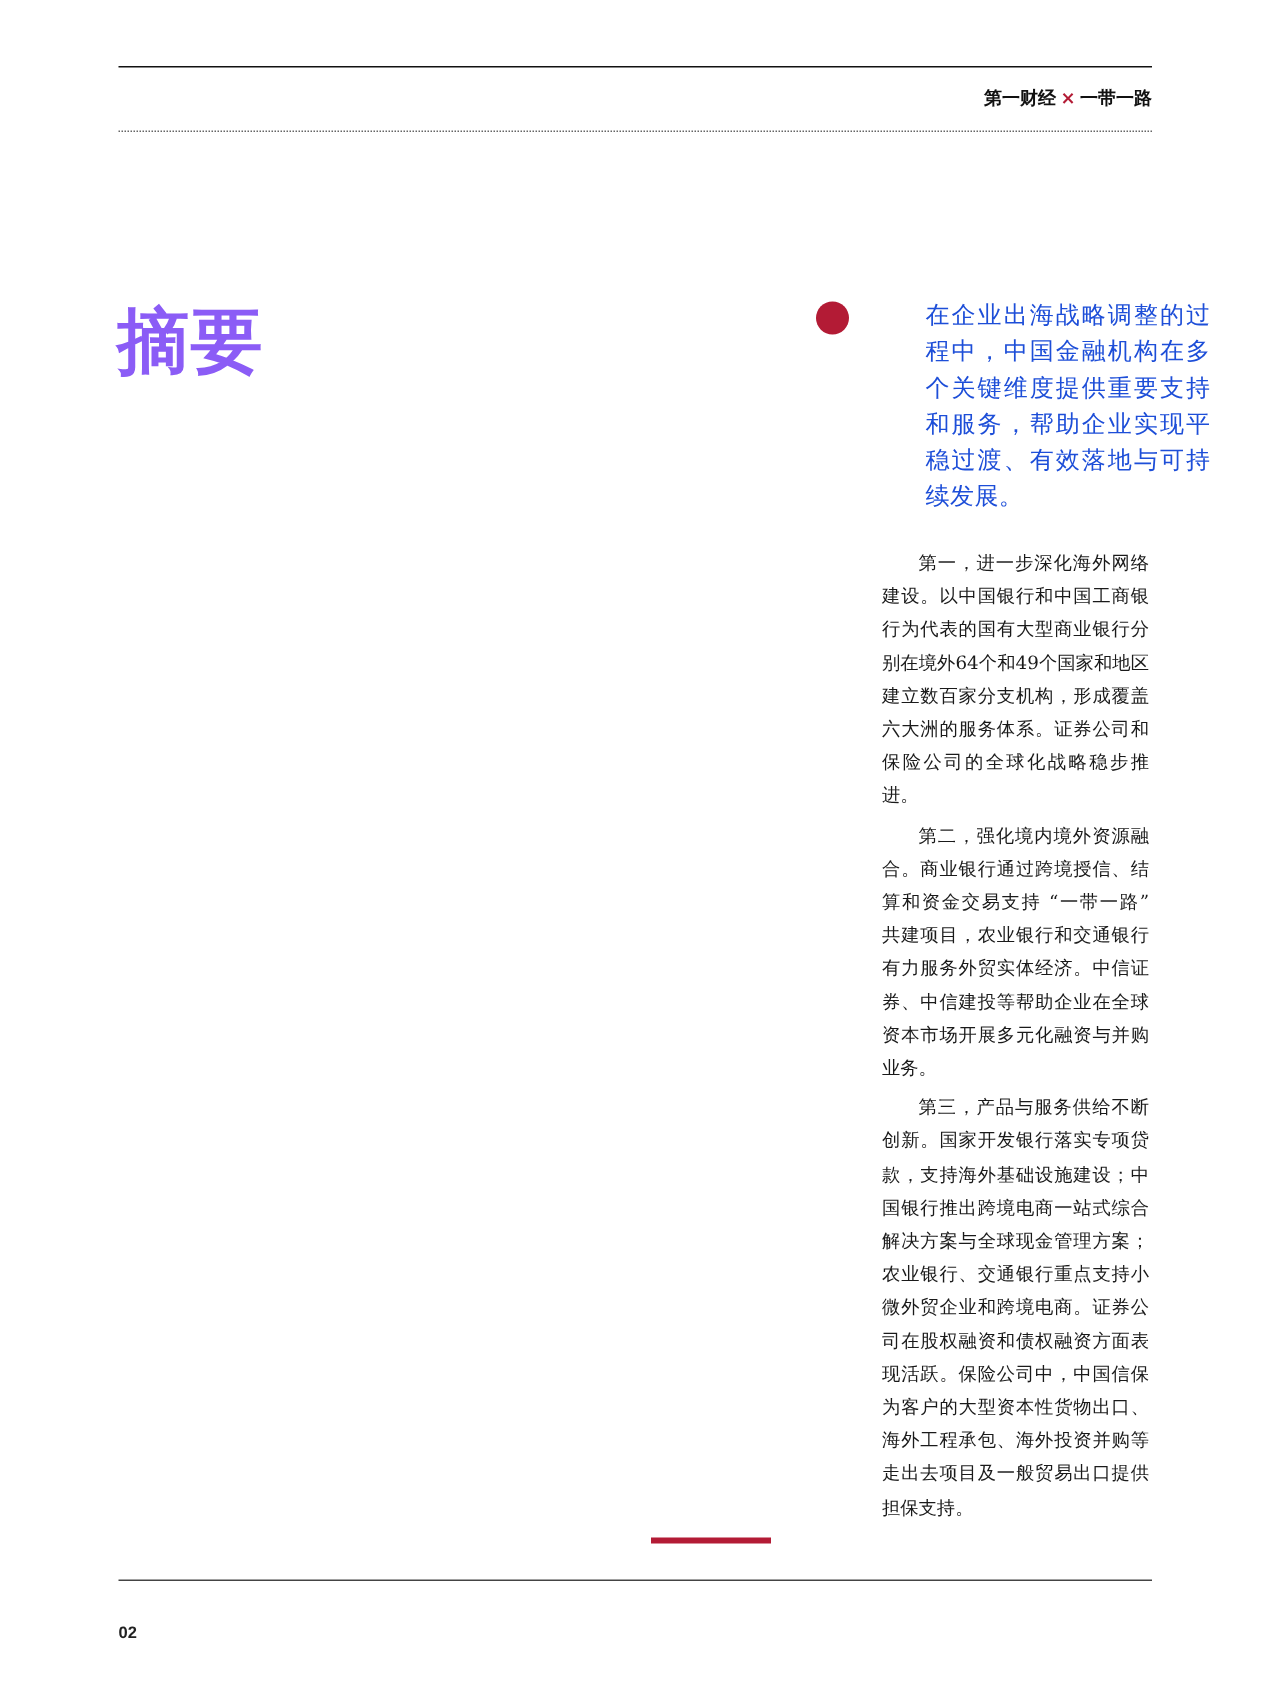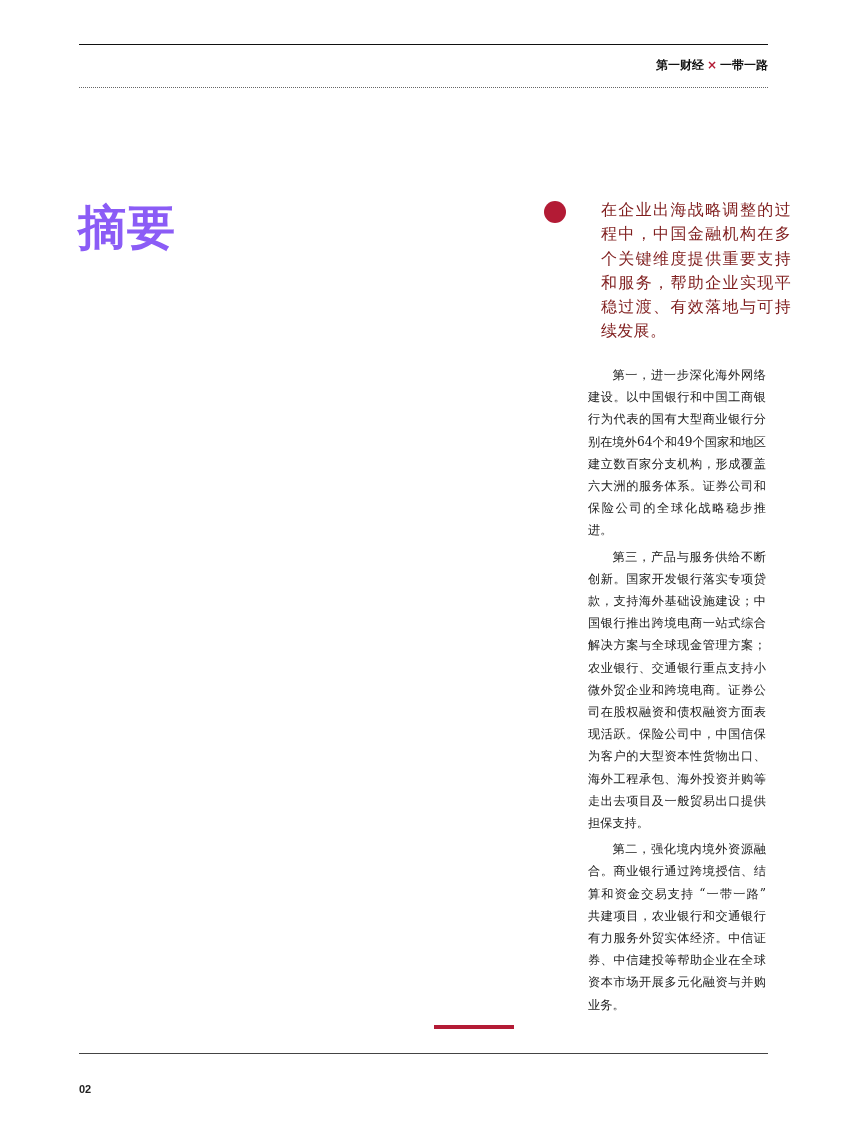--- a/index.html
+++ b/index.html
@@ -9,21 +9,21 @@
   .header-left { position: absolute; left: 0; top: 0; display: flex; align-items: center; font-size: 12px; color: #333; }
   .dot { width: 10px; height: 10px; border-radius: 50%; display: inline-block; margin-right: 1px; }
   .dot1 { background: #b31b35; }
   .dot2 { background: #7a1a2c; margin-right: 3px; }
   .series-name { font-weight: bold; color: #111; margin-right: 4px; }
   .header-right { position: absolute; right: 0; top: 0; font-size: 12px; font-weight: bold; color: #111; }
   .header-right .x { color: #b31b35; margin: 0 3px; }
   .dotted-rule { position: absolute; left: 79px; top: 87px; width: 689px; border-top: 1.5px dotted #666; }
   .title { position: absolute; left: 78px; top: 196px; font-size: 48px; font-weight: bold; color: #8b5cf6; letter-spacing: 1px; font-family: "DejaVu Sans", sans-serif; }
   .red-circle { position: absolute; left: 544px; top: 201px; width: 22px; height: 22px; border-radius: 50%; background: #b31b35; }
-  .pull-quote { position: absolute; left: 601px; top: 198px; width: 190px; font-size: 16px; line-height: 24.3px; color: #7f1d1d; font-family: "DejaVu Serif", serif; text-align: justify; letter-spacing: 0.3px; }
+  .pull-quote { position: absolute; left: 617px; top: 198px; width: 190px; font-size: 16px; line-height: 24.3px; color: #1d4ed8; font-family: "DejaVu Serif", serif; text-align: justify; letter-spacing: 0.3px; }
   .right-col { position: absolute; left: 584px; top: 360px; width: 186px; font-size: 12.2px; line-height: 22.2px; color: #1a1a1a; font-family: "DejaVu Serif", serif; text-align: justify; }
   .right-col p { margin: 4px; text-indent: 2em; }
   .left-col { position: absolute; left: 78px; top: 515px; width: 336px; font-size: 15.5px; line-height: 26.5px; color: #444; font-family: "DejaVu Serif", serif; text-align: justify; }
   .left-col p { margin: 0 0 16px 0; }
   .red-bar { position: absolute; left: 434px; top: 1025px; width: 80px; height: 4px; background: #b31b35; }
   .bottom-rule { position: absolute; left: 79px; top: 1053px; width: 689px; border-top: 1.5px solid #444; }
   .page-num { position: absolute; left: 79px; top: 1083px; font-size: 11px; font-weight: bold; color: #222; font-family: "Liberation Sans", sans-serif; text-align: center; }
 </style>
 </head>
 <body>
@@ -38,22 +38,22 @@
 
 <div class="dotted-rule"></div>
 
 <div class="title">摘要</div>
 
 <div class="red-circle"></div>
 <div class="pull-quote">在企业出海战略调整的过程中，中国金融机构在多个关键维度提供重要支持和服务，帮助企业实现平稳过渡、有效落地与可持续发展。</div>
 
 <div class="right-col">
   <p>第一，进一步深化海外网络建设。以中国银行和中国工商银行为代表的国有大型商业银行分别在境外64个和49个国家和地区建立数百家分支机构，形成覆盖六大洲的服务体系。证券公司和保险公司的全球化战略稳步推进。</p>
+  <p>第二，强化境内境外资源融合。商业银行通过跨境授信、结算和资金交易支持 “一带一路” 共建项目，农业银行和交通银行有力服务外贸实体经济。中信证券、中信建投等帮助企业在全球资本市场开展多元化融资与并购业务。</p>
   <p>第三，产品与服务供给不断创新。国家开发银行落实专项贷款，支持海外基础设施建设；中国银行推出跨境电商一站式综合解决方案与全球现金管理方案；农业银行、交通银行重点支持小微外贸企业和跨境电商。证券公司在股权融资和债权融资方面表现活跃。保险公司中，中国信保为客户的大型资本性货物出口、海外工程承包、海外投资并购等走出去项目及一般贸易出口提供担保支持。</p>
-  <p>第二，强化境内境外资源融合。商业银行通过跨境授信、结算和资金交易支持 “一带一路” 共建项目，农业银行和交通银行有力服务外贸实体经济。中信证券、中信建投等帮助企业在全球资本市场开展多元化融资与并购业务。</p>
 </div>
 
 <div class="left-col">
 </div>
 
 <div class="red-bar"></div>
 <div class="bottom-rule"></div>
 <div class="page-num">02</div>
 
 </body></html>

